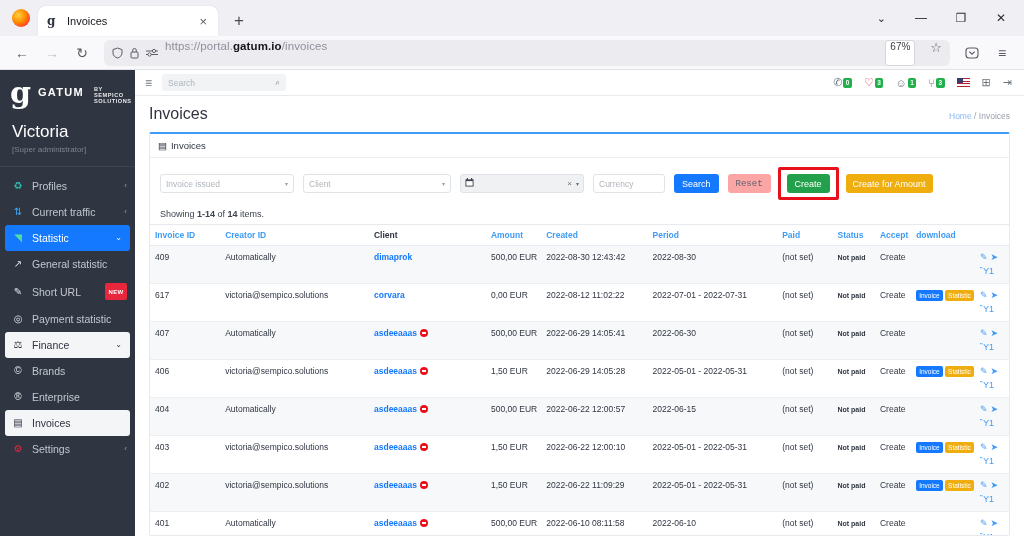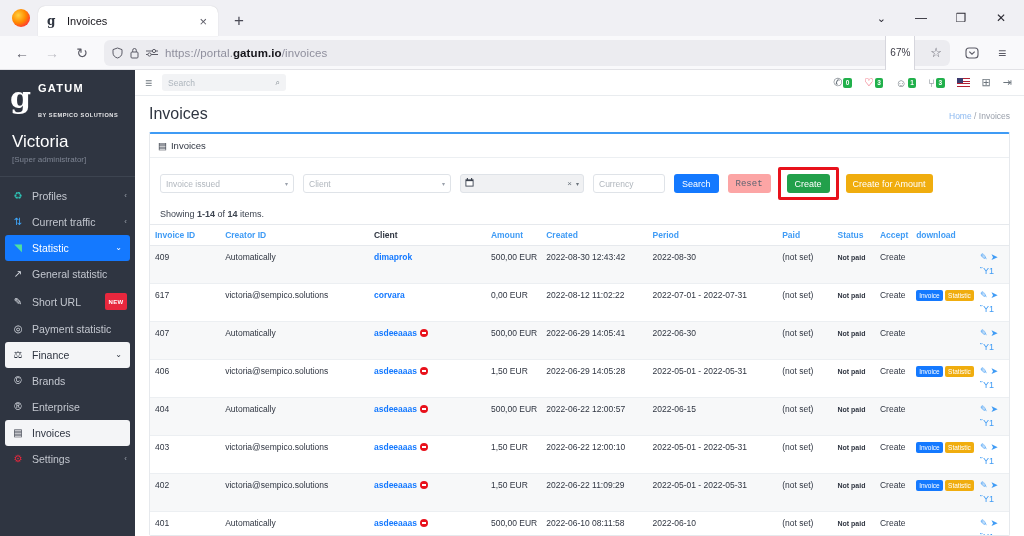--- a/index.html
+++ b/index.html
@@ -46,45 +46,45 @@
     height: 34px; background: #f9f9fb; display: flex; align-items: center;
     padding: 0 8px; gap: 2px; flex: 0 0 34px; border-bottom: 1px solid #e2e2e6;
   }
   .navicon {
     width: 28px; height: 26px; display: flex; align-items: center; justify-content: center;
     color: #5b5b66; font-size: 14px; border-radius: 4px;
   }
   .navicon.dim { color: #bfbfc6; }
   .urlbar {
     flex: 1; height: 26px; background: #ececf0; border-radius: 6px; margin: 0 6px;
-    display: flex; align-items: center; padding: 0 8px; gap: 7px;
+    display: flex; padding: 0 8px; gap: 7px;
   }
   .url-ico { color: #5b5b66; font-size: 11px; display: flex; align-items: center; }
   .url-text { font-size: 11.5px; color: #8f8f9d; letter-spacing: .1px; }
   .url-text b { color: #15141a; font-weight: 700; }
   .zoom-badge {
     font-size: 10px; color: #3b3b45; background: #ffffff; border: 1px solid #d6d6dd;
-    border-radius: 3px; padding: 18px 4px; margin-left: auto;
+    border-radius: 3px; padding: 0 4px; margin-left: auto;
   }
   .star { color: #5b5b66; font-size: 13px; padding-left: 8px; }
 
   
   .app { flex: 1; display: flex; min-height: 0; background: #fff; }
 
   
   .sidebar {
     width: 135px; flex: 0 0 135px; background: #2f3541; color: #fff;
     display: flex; flex-direction: column; overflow: hidden;
   }
   .brand { display: flex; align-items: center; padding: 12px 8px 6px 10px; gap: 7px; }
   .brand-mark {
     font-family: "DejaVu Serif", serif; font-size: 30px; line-height: 26px;
     color: #fff; font-weight: 700; position: relative; top: -2px;
   }
-  .brand-txt { display: flex; flex-direction: column; gap: 18px; }
+  .brand-txt { display: flex; flex-direction: row; gap: 10px; }
   .brand-name { font-size: 11px; font-weight: 700; letter-spacing: 1.3px; color: #fff; }
   .brand-sub { font-size: 5.6px; font-weight: 700; letter-spacing: .55px; color: #e8e8ea; }
   .user-name { font-size: 17px; padding: 8px 0 0 12px; color: #fff; font-weight: 400; }
   .user-role { font-size: 8px; color: #7e8593; padding: 3px 0 12px 12px; }
   .nav-sep { height: 1px; background: #3d4450; margin: 0 0 6px 0; }
 
   .nav-item {
     display: flex; align-items: center; gap: 8px;
     padding: 6px 8px 6px 12px; font-size: 10.5px; color: #c3c7cf;
     position: relative; line-height: 14px;

